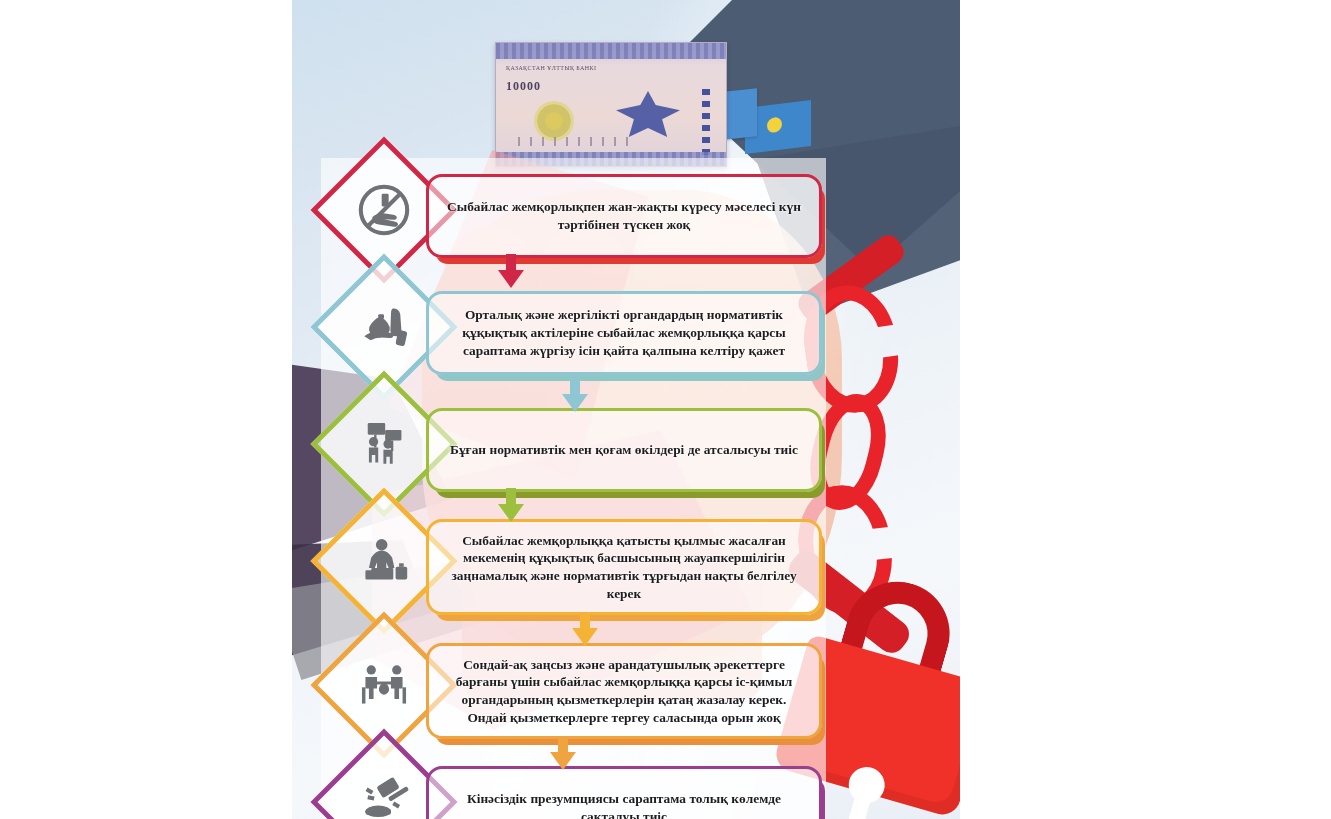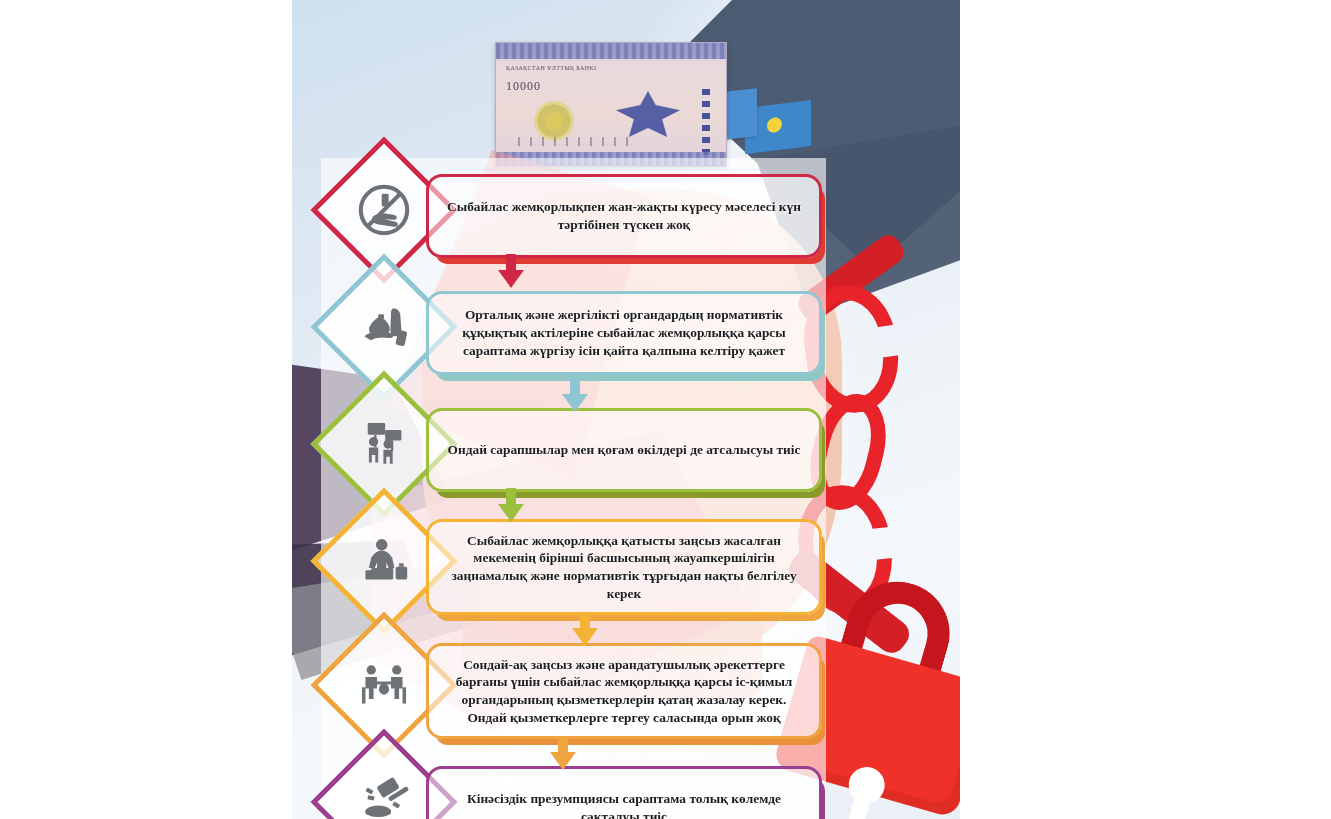--- a/index.html
+++ b/index.html
@@ -68,21 +68,21 @@
   .note{
     position:absolute; inset:0;
     background:linear-gradient(180deg,#cfc3d8 0%, #e7d9dd 18%, #ecd9d6 60%, #dfd2dd 100%);
     border:1px solid #b8a9c4;
     box-shadow:0 2px 5px rgba(0,0,0,.18);
   }
   .note .band{ position:absolute; left:0; right:0; top:0; height:16px;
     background:repeating-linear-gradient(90deg,#6f74b5 0 4px,#8e92c6 4px 8px); opacity:.85;}
   .note .band.bottom{ top:auto; bottom:0; height:14px; }
   .note .nm{ position:absolute; left:10px; top:22px; font-size:6px; color:#5a4f66; letter-spacing:.4px;}
-  .note .val{ position:absolute; left:10px; top:36px; font-size:12px; font-weight:normal; color:#4e4361; letter-spacing:1px;}
+  .note .val{ position:absolute; left:10px; top:36px; font-size:12px; font-weight:bold; color:#4e4361; letter-spacing:1px;}
   .note .ros{ position:absolute; left:38px; top:58px; width:40px; height:40px; border-radius:50%;
     background:radial-gradient(circle,#d9c64a 0 30%, #cbbf55 32% 58%, #e0d58a 60% 100%); opacity:.85;}
   .note .eagle{ position:absolute; left:120px; top:48px; width:64px; height:64px;
     background:#4552a0; opacity:.9;
     clip-path:polygon(50% 0%, 62% 22%, 100% 30%, 72% 44%, 80% 72%, 50% 58%, 20% 72%, 28% 44%, 0% 30%, 38% 22%);}
   .note .dots{ position:absolute; left:18px; bottom:20px; width:120px; height:9px;
     background:repeating-linear-gradient(90deg, transparent 0 4px, #7b6f8a 4px 6px, transparent 6px 12px); opacity:.6;}
   .note .sq{ position:absolute; right:16px; top:46px; width:8px; height:66px;
     background:repeating-linear-gradient(180deg,#46529c 0 6px, transparent 6px 12px);}
   .flag1{ position:absolute; left:190px; top:50px; width:72px; height:48px; background:#4b8fd0;
@@ -319,41 +319,41 @@
             <rect x="33" y="34" width="4" height="22"></rect>
             <rect x="52" y="26" width="28" height="18" rx="2"></rect>
             <rect x="62" y="44" width="4" height="18"></rect>
             <circle cx="32" cy="46" r="8"></circle>
             <path d="M24 56 h16 v26 h-5 v-13 h-6 v13 h-5z"></path>
             <circle cx="57" cy="50" r="8"></circle>
             <path d="M49 60 h16 v24 h-5 v-12 h-6 v12 h-5z"></path>
           </svg>
         </div>
         <div class="box">
-          <div class="txt">Ондай сарапшылар мен қоғам өкілдері де атсалысуы тиіс</div>
+          <div class="txt">Бұған нормативтік мен қоғам өкілдері де атсалысуы тиіс</div>
         </div>
         <div class="arrow r2" style="top:92px;">
           <div class="stem"></div>
           <div class="head"></div>
         </div>
       </div>
 
       <div class="row r3" style="height: 110px; margin-top: 14px; color: rgb(245, 179, 53);">
         <div class="diamond">
           <svg class="ic icn" viewBox="0 0 100 100">
             <circle cx="46" cy="22" r="10"></circle>
             <path d="M28 44 q8 -12 18 -12 t18 12 l4 18 h-10 l-4 -10 v14 h-16 v-14 l-4 10 h-10z"></path>
             <rect x="28" y="62" width="38" height="20" rx="2"></rect>
             <rect x="70" y="60" width="20" height="22" rx="3"></rect>
             <rect x="76" y="54" width="8" height="6"></rect>
             <rect x="18" y="66" width="12" height="16" rx="2"></rect>
           </svg>
         </div>
         <div class="box">
-          <div class="txt">Сыбайлас жемқорлыққа қатысты заңсыз жасалған мекеменің бірінші басшысының жауапкершілігін заңнамалық және нормативтік тұрғыдан нақты белгілеу керек</div>
+          <div class="txt">Сыбайлас жемқорлыққа қатысты қылмыс жасалған мекеменің құқықтық басшысының жауапкершілігін заңнамалық және нормативтік тұрғыдан нақты белгілеу керек</div>
         </div>
         <div class="arrow r3" style="top:106px; left:240px;">
           <div class="stem"></div>
           <div class="head"></div>
         </div>
       </div>
 
       <div class="row r4" style="height: 110px; margin-top: 14px; color: rgb(240, 164, 63);">
         <div class="diamond">
           <svg class="ic icn" viewBox="0 0 100 100">

